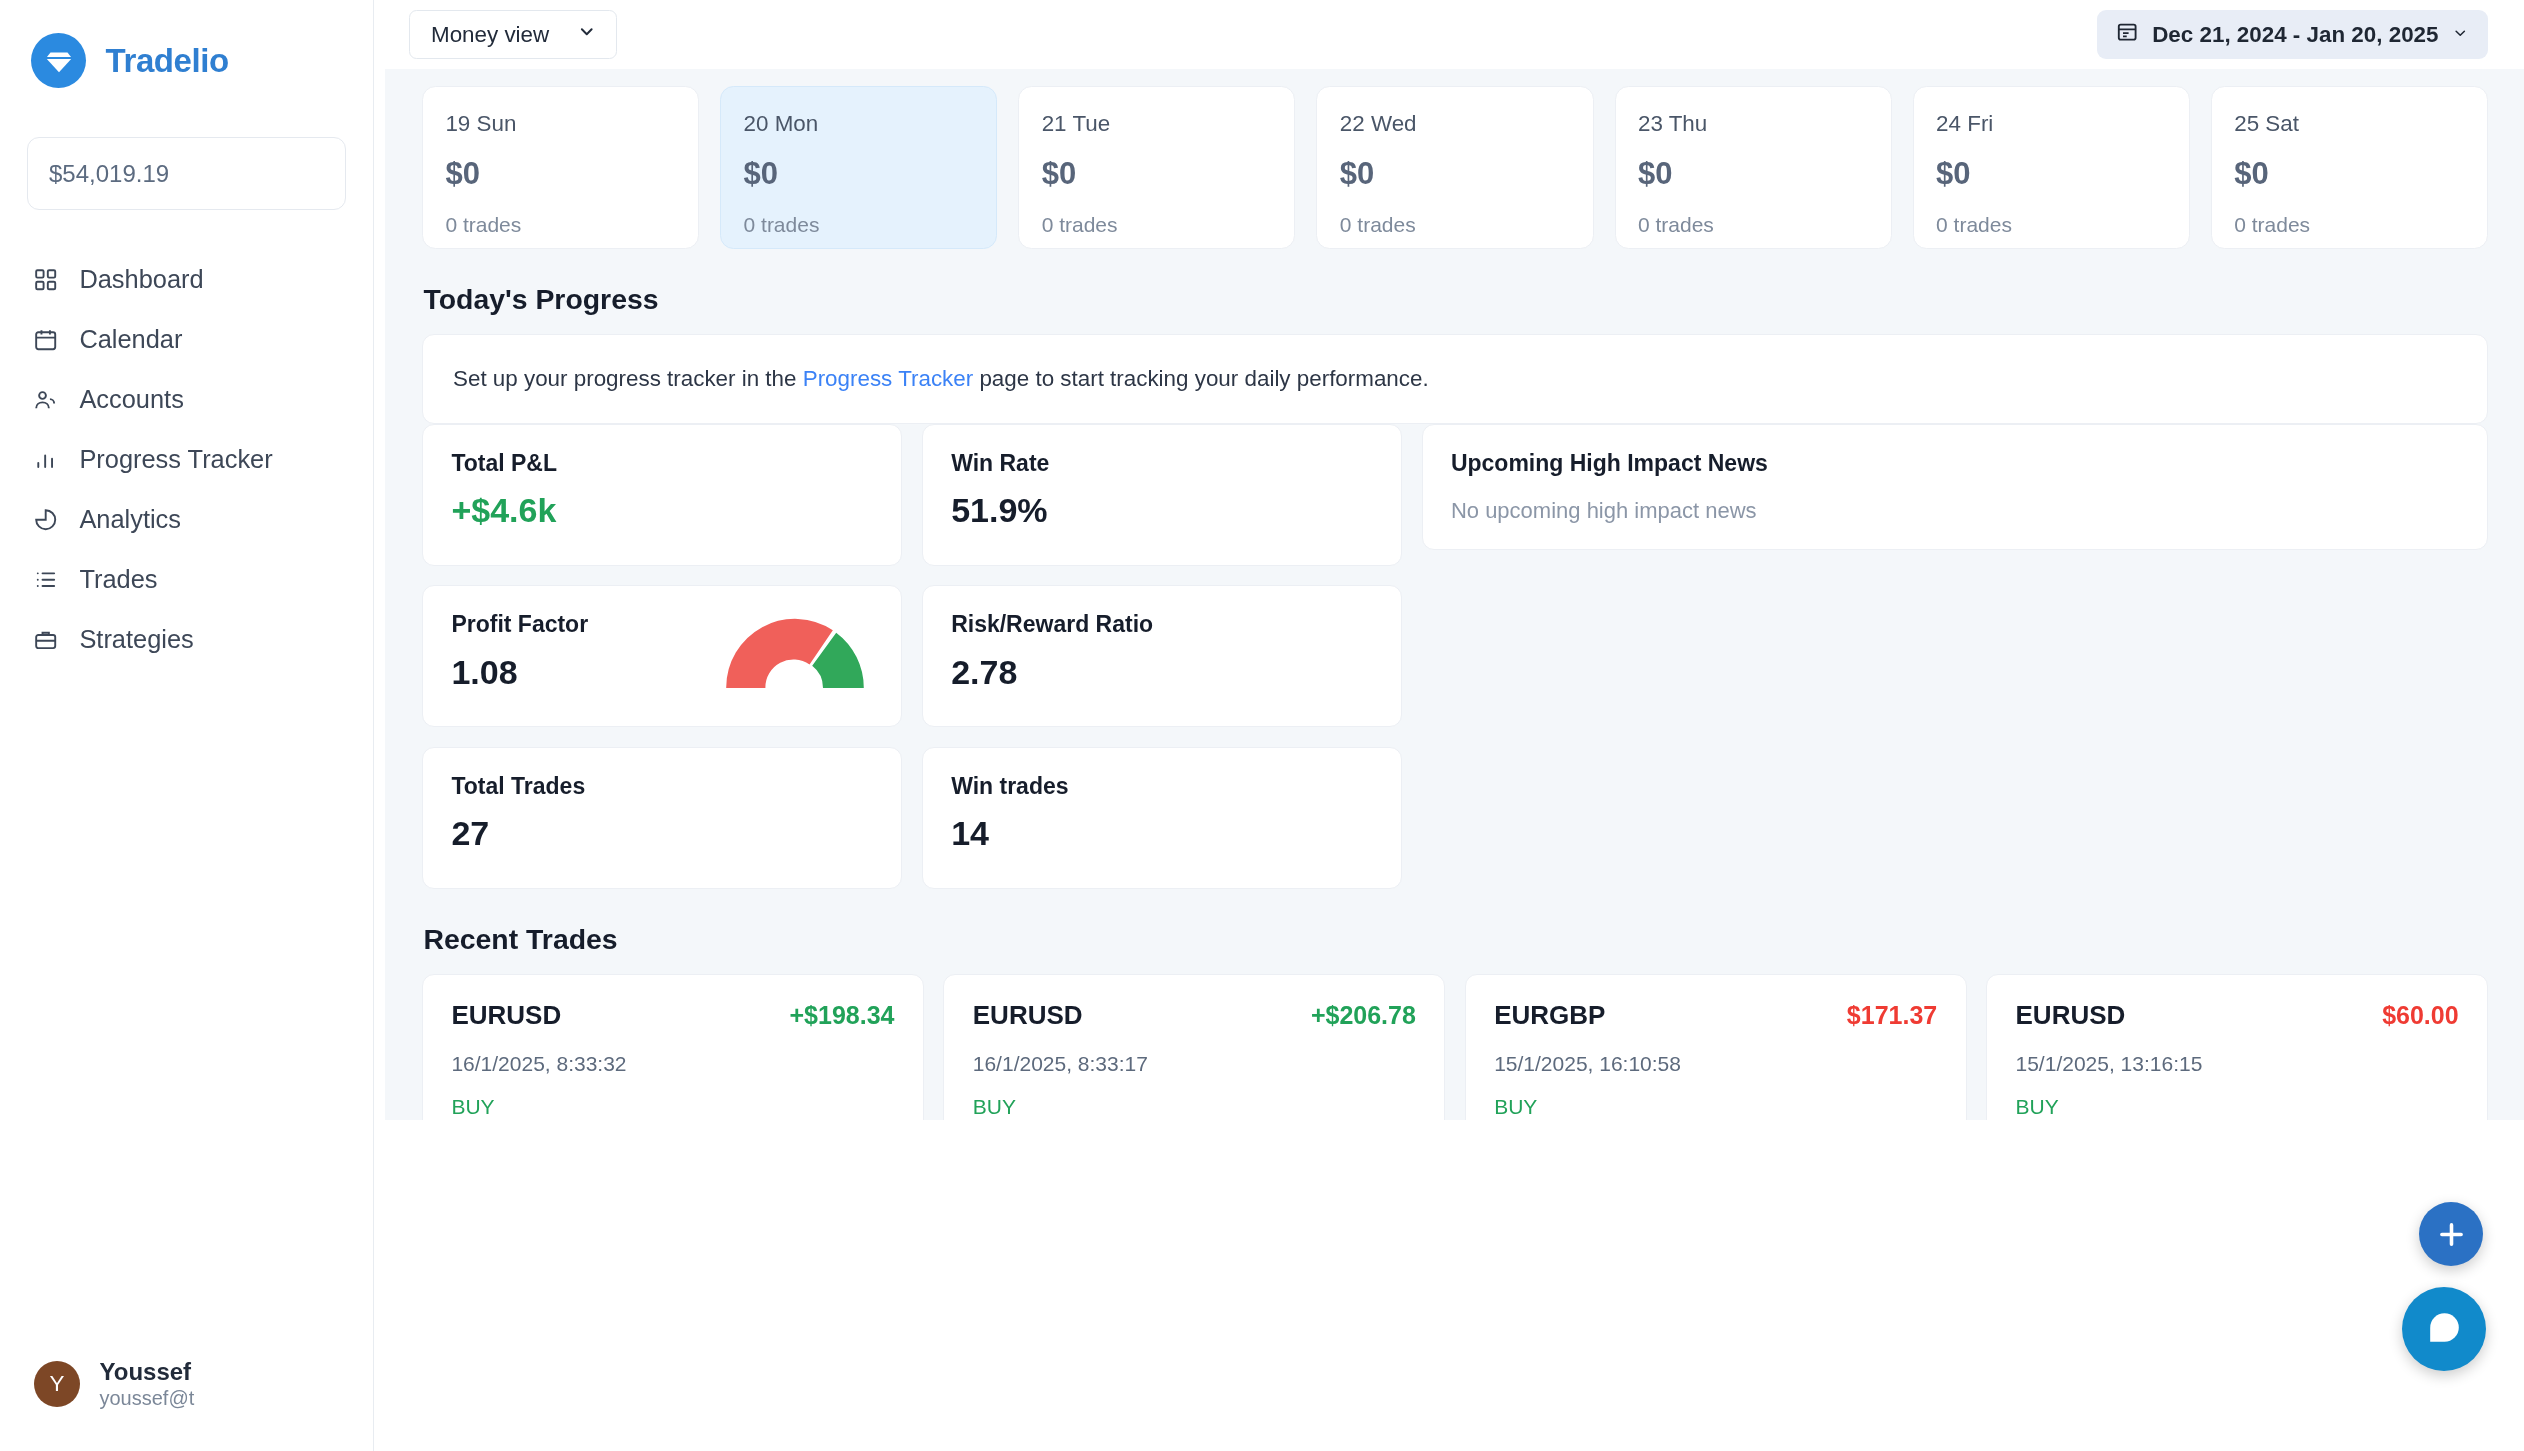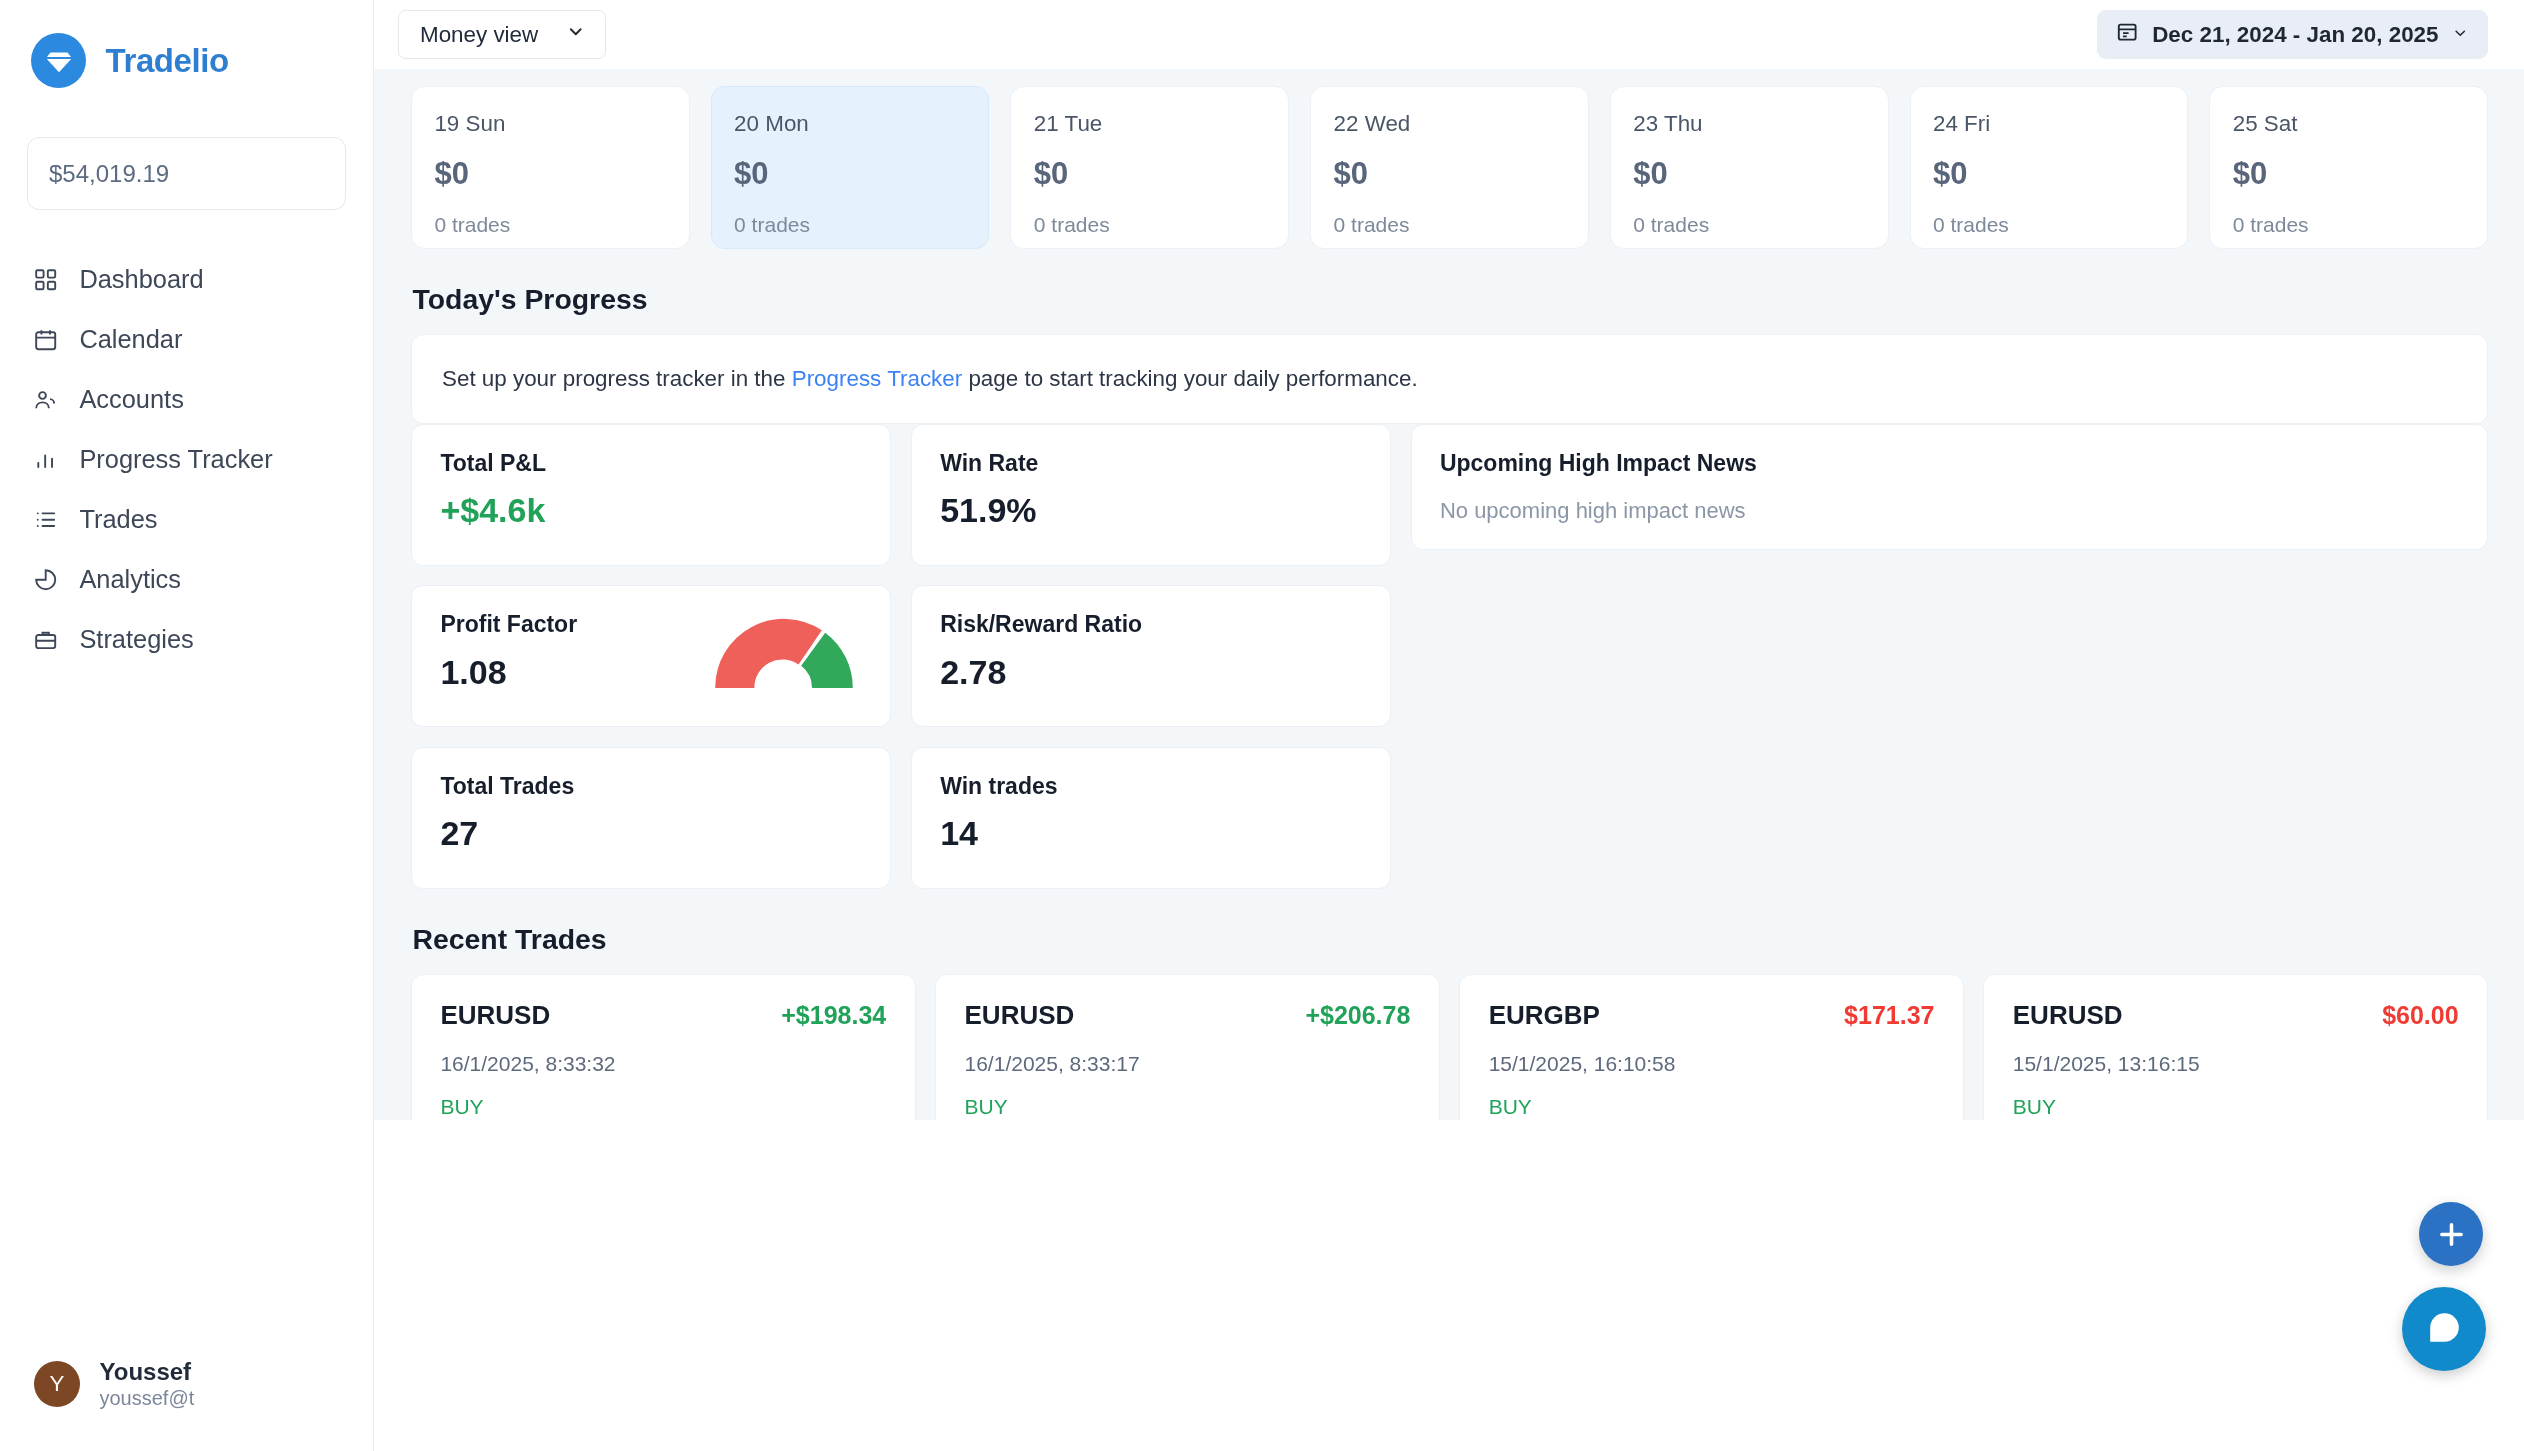--- a/index.html
+++ b/index.html
@@ -2,21 +2,21 @@
 <html style="font-size:12px"><head>
 <meta charset="utf-8">
 <style>
   * { box-sizing: border-box; margin: 0; padding: 0; }
   html, body {
     width: 2525px; height: 1452px;
     font-family: "Liberation Sans", sans-serif;
     background: #ffffff;
     overflow: hidden;
   }
-  #app { display: flex; width: 2525px; height: 1452px; position: relative; }
+  #app { display: flex; width: 2525px; height: 1452px; position: relative; gap: 11px; }
 
   
   .sidebar {
     width: 374px; height: 1452px;
     background: #ffffff;
     border-right: 1.5px solid #e8ecf1;
     display: flex; flex-direction: column;
     position: relative;
     flex: 0 0 374px;
   }
@@ -233,34 +233,34 @@
         <span>
           <svg width="25.4" height="25.4" viewBox="0 0 24 24" fill="none" stroke="#3d4757" stroke-width="1.8" stroke-linecap="round">
             <path d="M5 19v-4M11.5 19V8M18 19v-8"></path>
           </svg>
         </span>
         <span class="nav-label">Progress Tracker</span>
       </div>
 
       <div class="nav-item">
         <span>
+          <svg width="25.4" height="25.4" viewBox="0 0 24 24" fill="none" stroke="#3d4757" stroke-width="1.8">
+            <path d="M12 12V3a9 9 0 1 1-9 9h9z"></path>
+          </svg>
+        </span>
+        <span class="nav-label">Analytics</span>
+      </div>
+
+      <div class="nav-item">
+        <span>
           <svg width="25.4" height="25.4" viewBox="0 0 24 24" fill="none" stroke="#3d4757" stroke-width="1.8" stroke-linecap="round">
             <path d="M9 6h11M9 12h11M9 18h11M4.5 6h.01M4.5 12h.01M4.5 18h.01"></path>
           </svg>
         </span>
         <span class="nav-label">Trades</span>
-      </div>
-
-      <div class="nav-item">
-        <span>
-          <svg width="25.4" height="25.4" viewBox="0 0 24 24" fill="none" stroke="#3d4757" stroke-width="1.8">
-            <path d="M12 12V3a9 9 0 1 1-9 9h9z"></path>
-          </svg>
-        </span>
-        <span class="nav-label">Analytics</span>
       </div>
 
       <div class="nav-item">
         <span>
           <svg width="25.4" height="25.4" viewBox="0 0 24 24" fill="none" stroke="#3d4757" stroke-width="1.8">
             <rect x="3" y="7.5" width="18" height="12.5" rx="2"></rect>
               <path d="M9 7.5V5.5h6v2M3 13h18"></path>
           </svg>
         </span>
         <span class="nav-label">Strategies</span>

